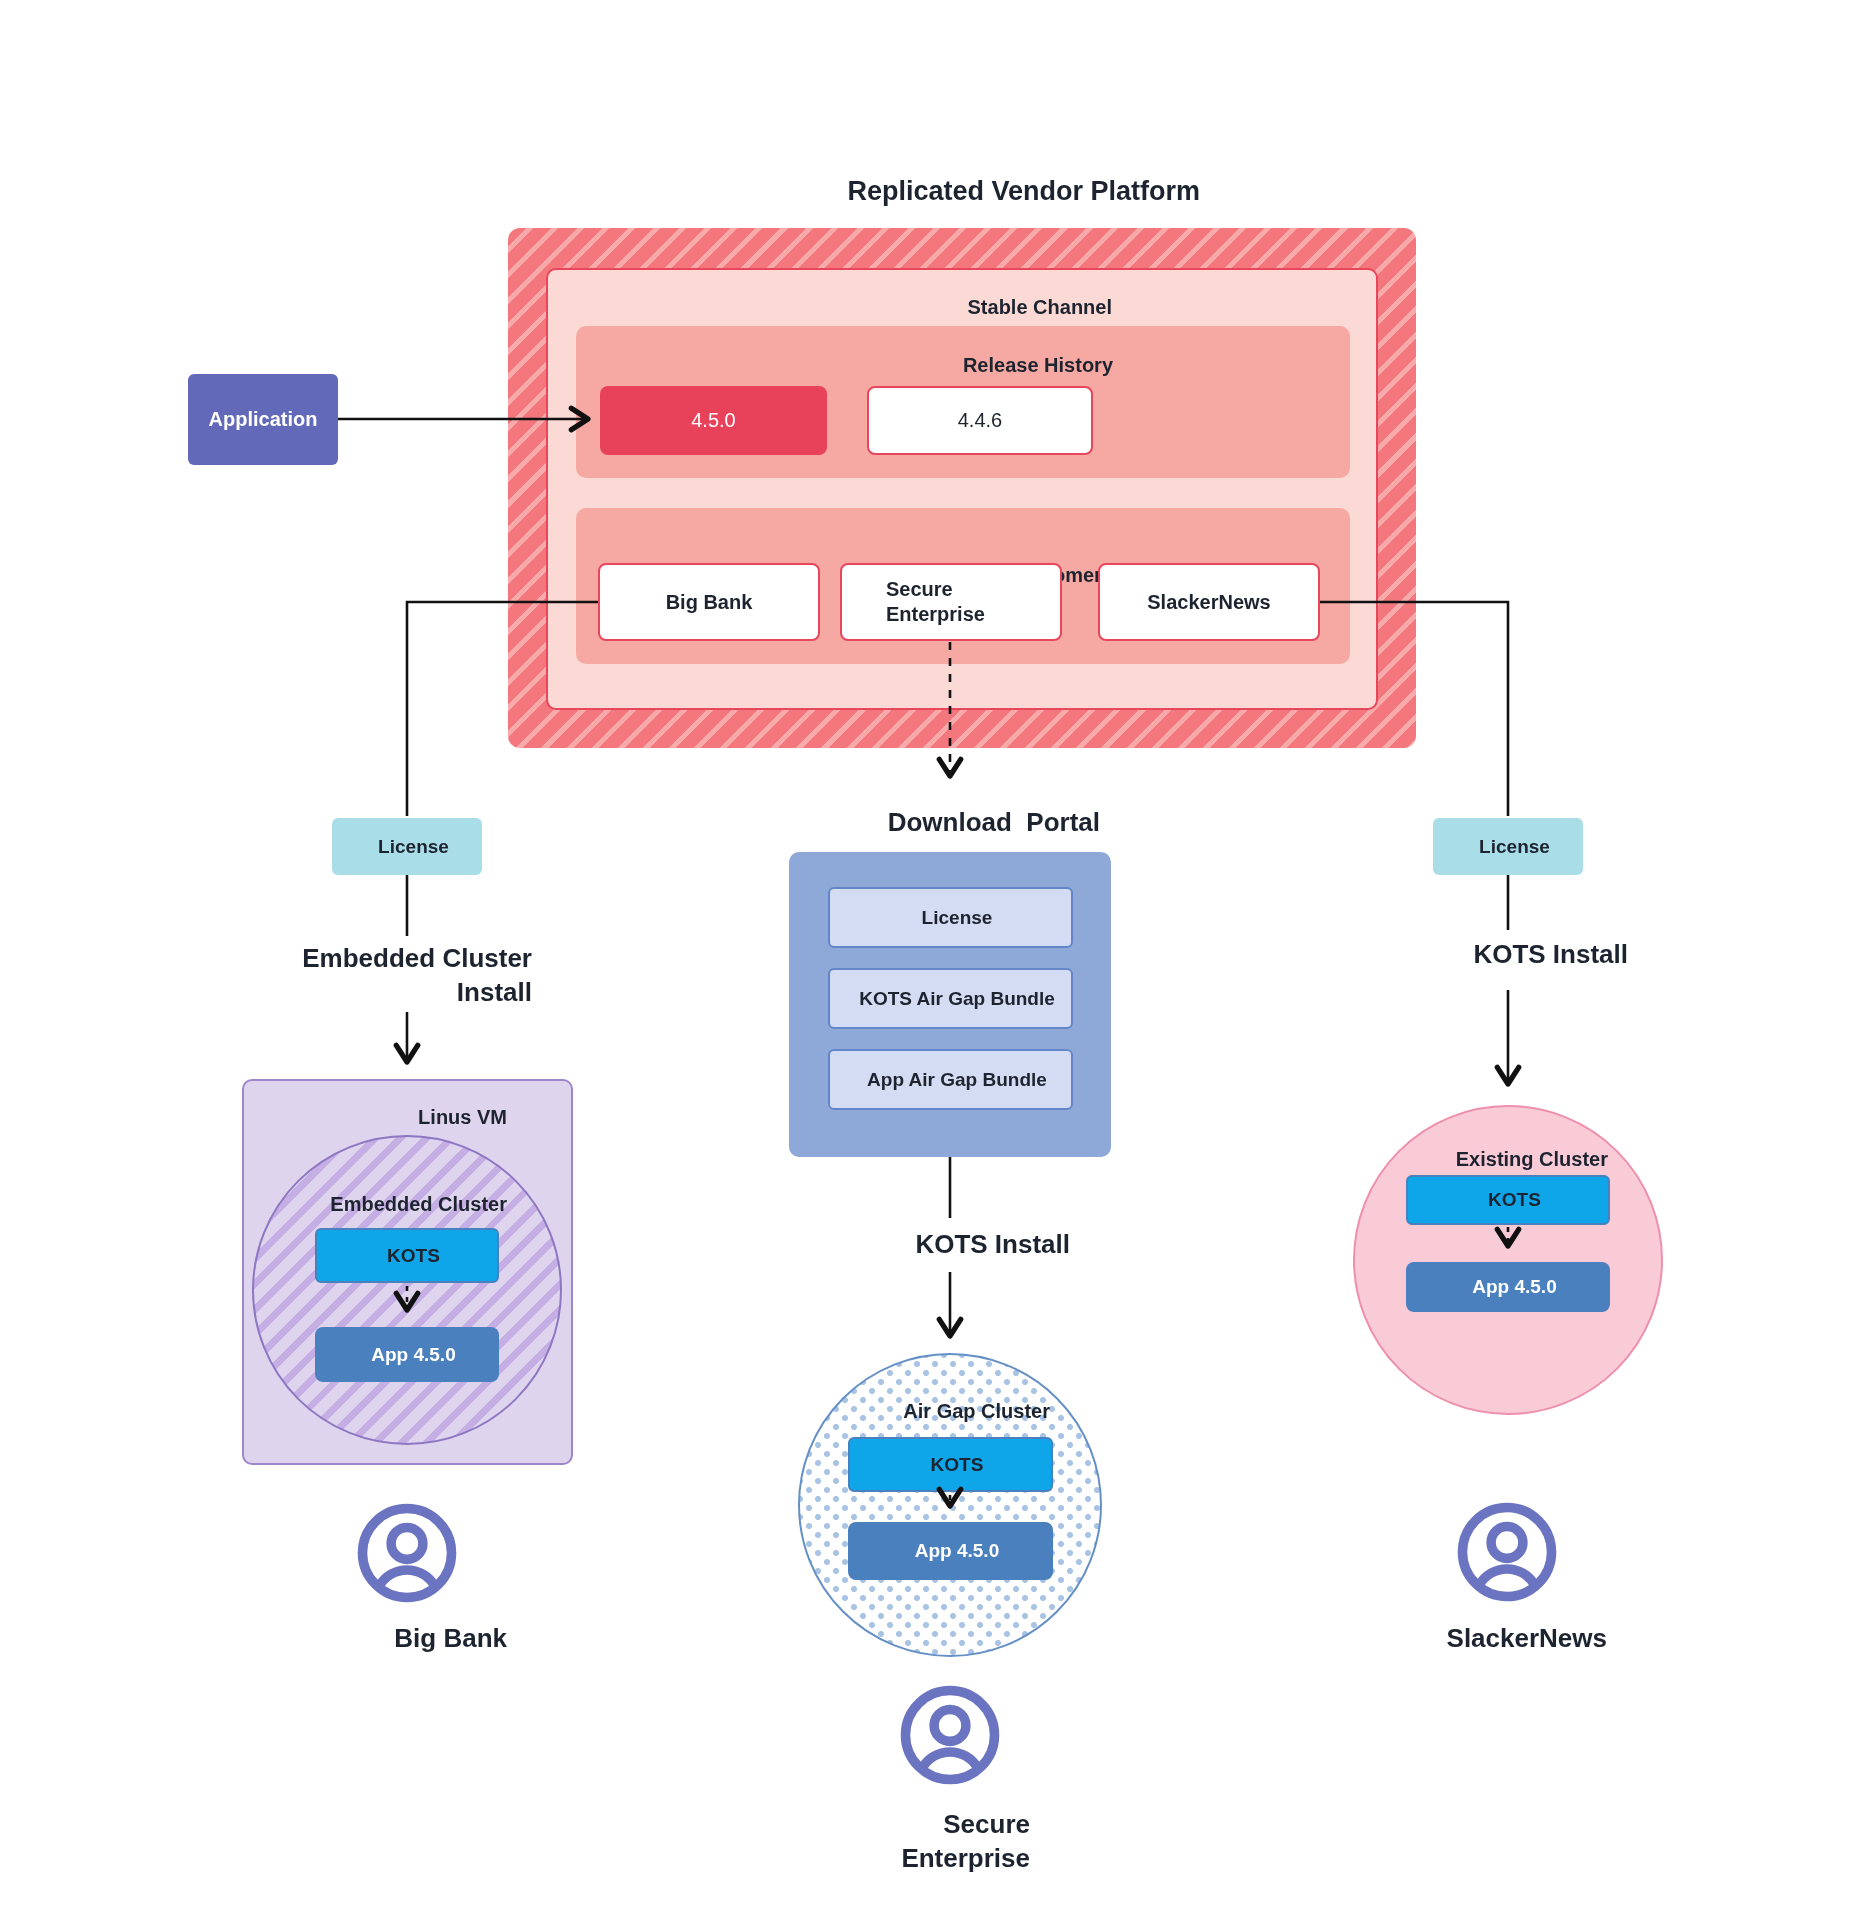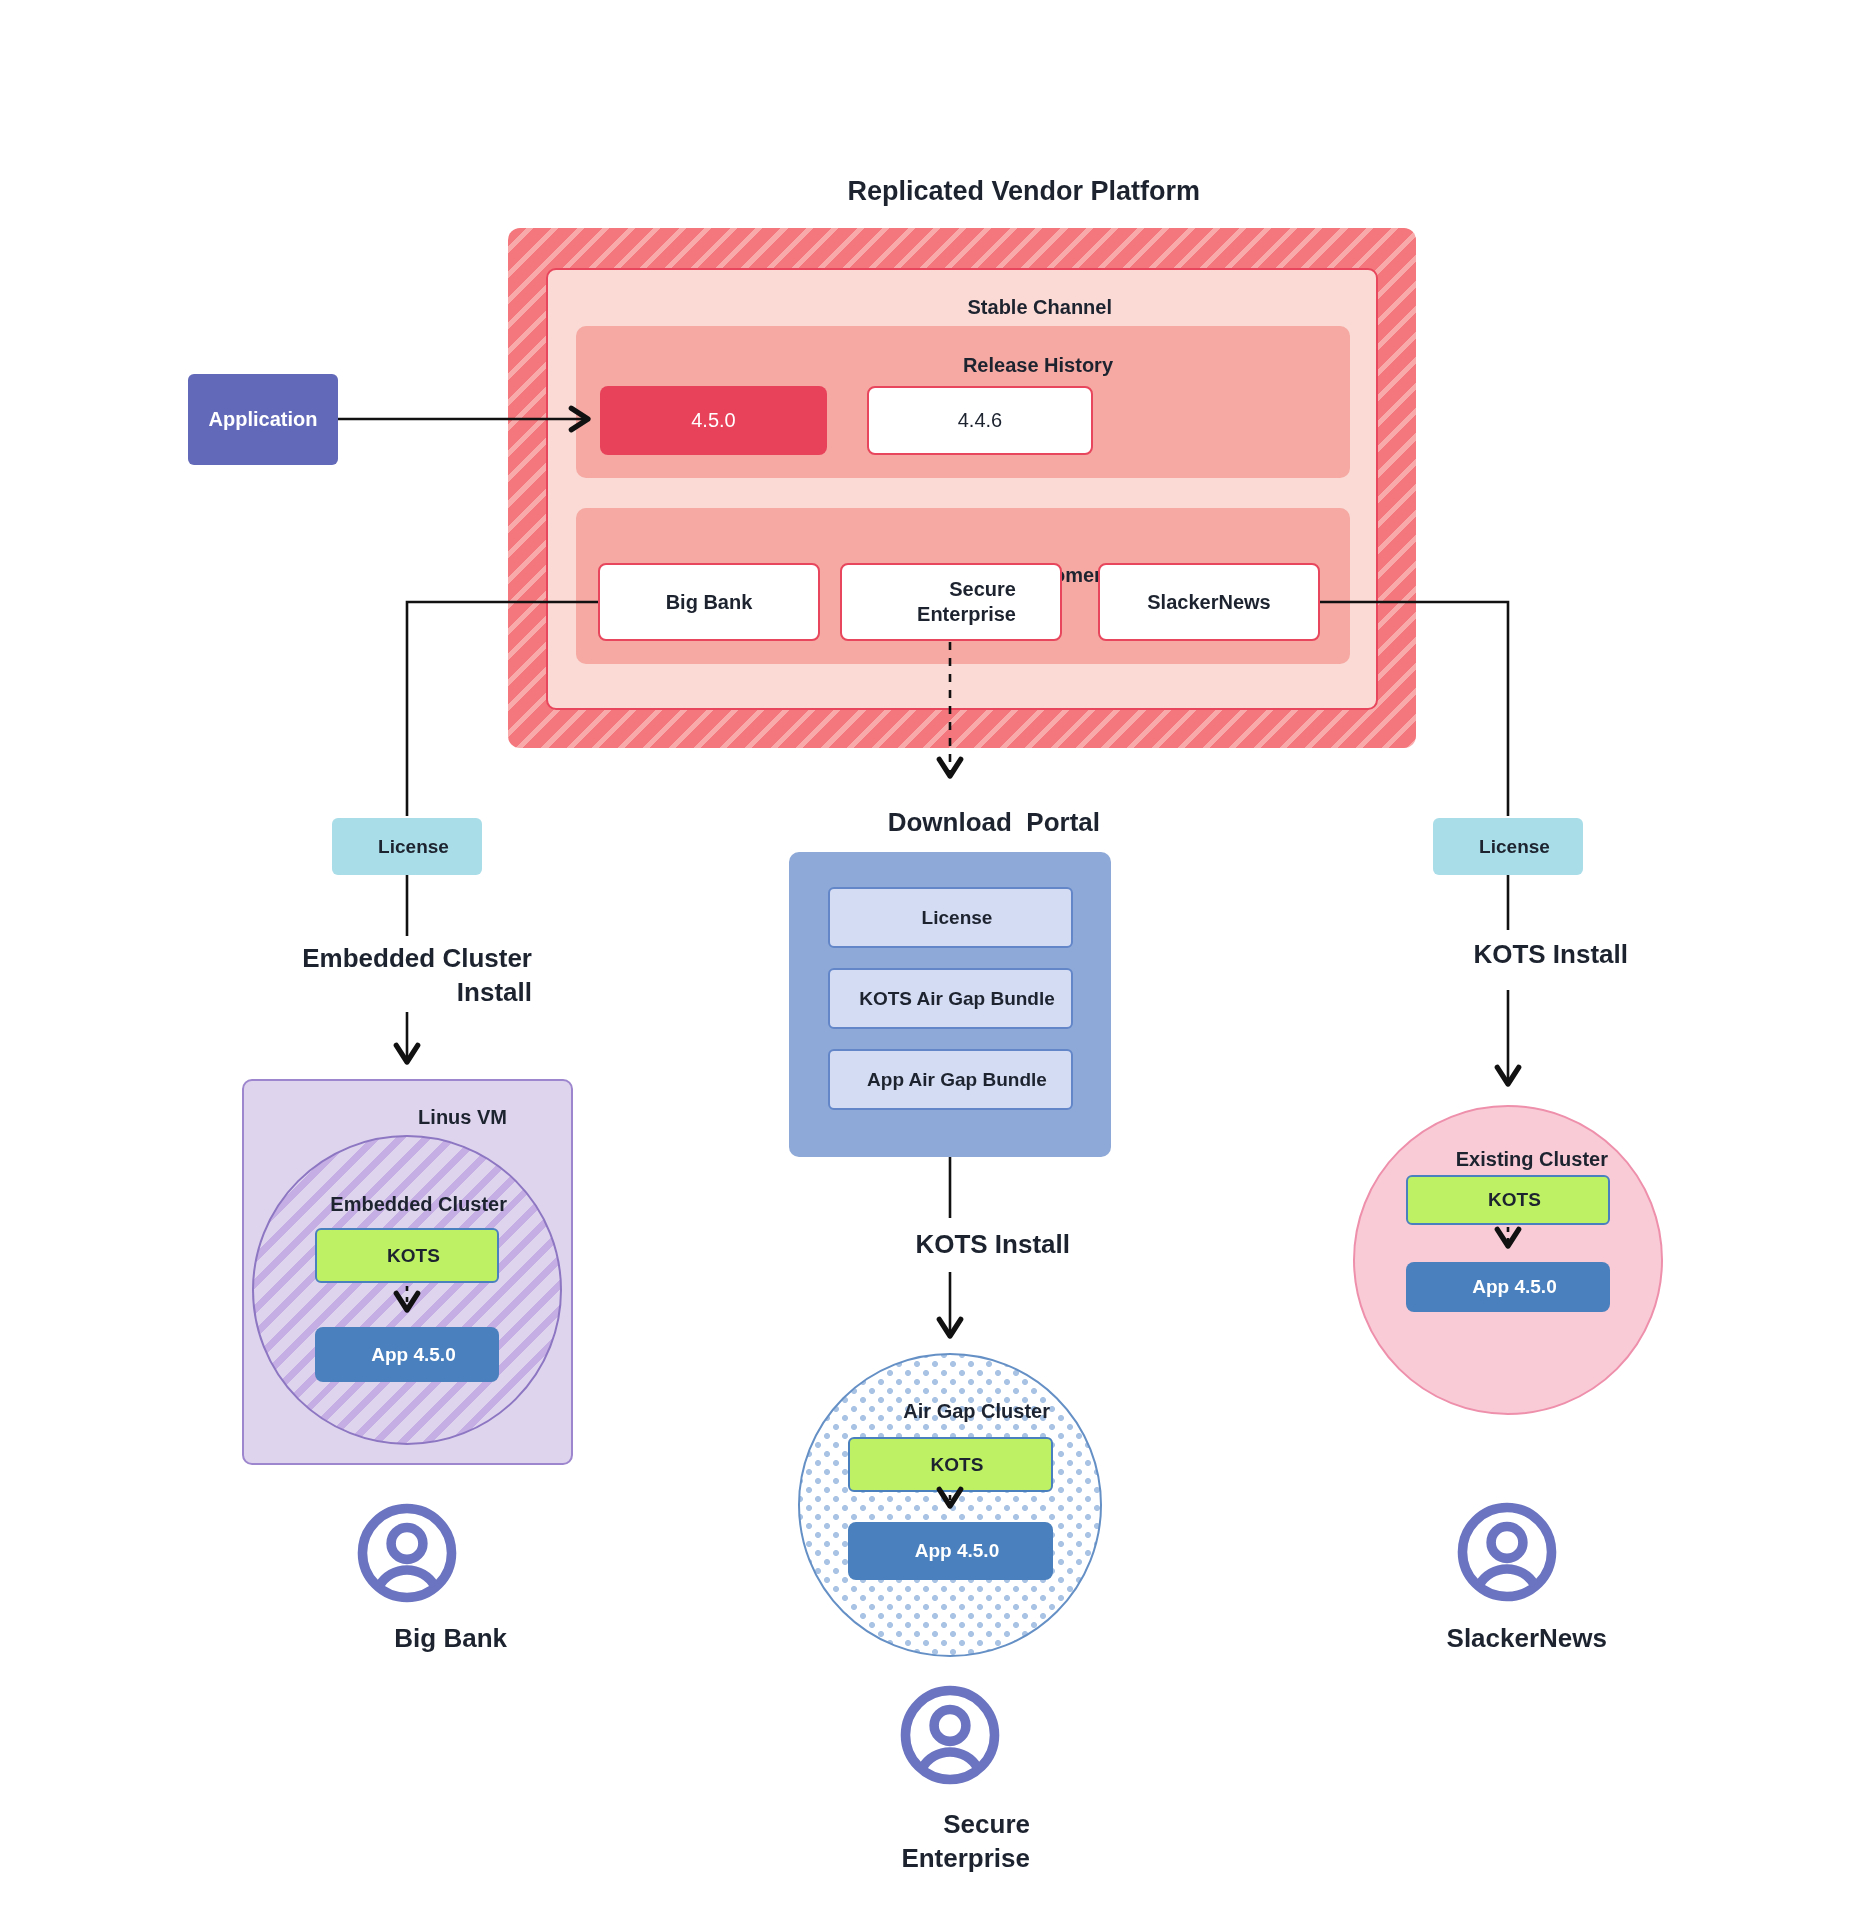--- a/index.html
+++ b/index.html
@@ -11,21 +11,21 @@
     --app_blue:#4a80bd; --kots_border:#4a80bd;
     --lavender_bg:#ded4ee; --lavender_border:#9d86cd; --purple_hatch:#c5aee3; --purple_circle_border:#8d76c2;
     --pink_circle_bg:#f9cbd7; --pink_circle_border:#ee8fac;
     --dot_blue:#a9c3e4; --airgap_border:#6590c6;
     --user_purple:#6b74c0; --text_dark:#1d2430; --line_black:#111111;
   }
   html,body{margin:0;padding:0;background:#fff;}
   #canvas{position:relative;width:1851px;height:1927px;background:#fff;
     font-family:"Liberation Sans",sans-serif;color:var(--text_dark);}
   .box{position:absolute;display:flex;align-items:center;justify-content:center;
-    text-align:right;box-sizing:border-box;}
+    text-align:left;box-sizing:border-box;}
   .lbl{position:absolute;text-align:right;}
   .t-title{font-size:27px;font-weight:600;}
   .t-flow{font-size:26px;font-weight:600;line-height:1.3;}
   .t-section{font-size:20px;font-weight:600;margin-top:8px;}
   .t-box{font-size:20px;font-weight:600;line-height:1.25;}
   .t-ver{font-size:20px;font-weight:400;}
   .t-small{font-size:19px;font-weight:600;padding-left:13px;}
   .hatch-red{background:repeating-linear-gradient(135deg,var(--hatch_red_a) 0 13px,var(--hatch_red_b) 13px 18px);border-radius:12px;}
   .stable{background:var(--pink_panel);border:2px solid var(--red_accent);border-radius:10px;}
   .section{background:var(--pink_section);border-radius:10px;}
@@ -35,21 +35,21 @@
   .indigo{background:var(--indigo_app);color:#fff;border-radius:6px;font-size:20px;font-weight:600;}
   .portal{background:var(--portal_blue);border-radius:10px;}
   .portal-item{background:var(--portal_item_bg);border:2px solid var(--portal_item_border);border-radius:6px;}
   .lavender{background:var(--lavender_bg);border:2px solid var(--lavender_border);border-radius:10px;}
   .circle{position:absolute;border-radius:50%;box-sizing:border-box;}
   .circle-purple{background:repeating-linear-gradient(135deg,var(--lavender_bg) 0 11px,var(--purple_hatch) 11px 18px);border:2px solid var(--purple_circle_border);}
   .circle-dots{background-color:#fff;
     background-image:radial-gradient(var(--dot_blue) 2.6px,transparent 3.4px),radial-gradient(var(--dot_blue) 2.6px,transparent 3.4px);
     background-size:18px 18px;background-position:0 0,9px 9px;border:2px solid var(--airgap_border);}
   .circle-pink{background:var(--pink_circle_bg);border:2px solid var(--pink_circle_border);}
-  .white-blue{background:#bef264;border:2px solid var(--kots_border);border-radius:6px;}
+  .white-blue{background:#0ea5e9;border:2px solid var(--kots_border);border-radius:6px;}
   .blue-fill{background:var(--app_blue);color:#fff;border-radius:8px;}
   .user-icon{position:absolute;color:var(--user_purple);}
   #connectors{position:absolute;left:0;top:0;pointer-events:none;}
 </style>
 </head>
 <body>
 
 <div id="canvas">
 
   <div class="lbl t-title" style="left:700px;top:176px;width:500px;">Replicated Vendor Platform</div>

